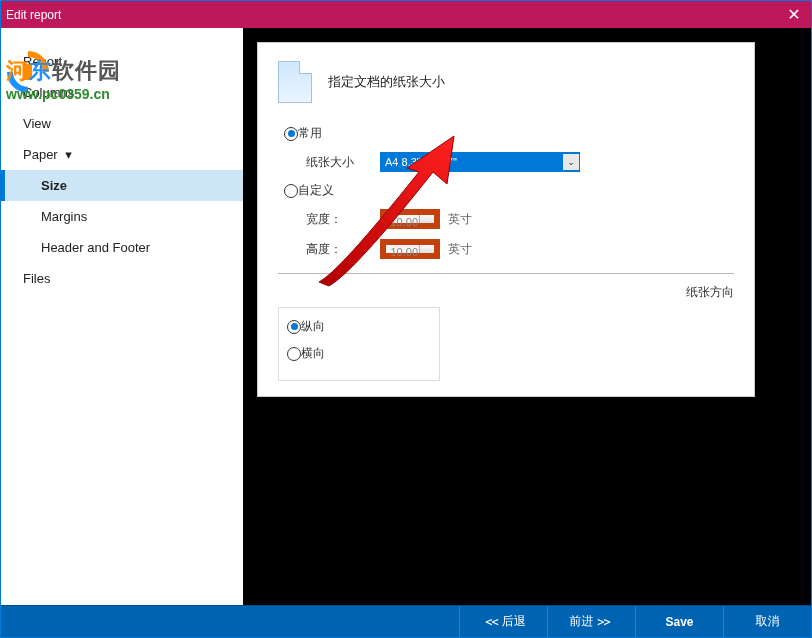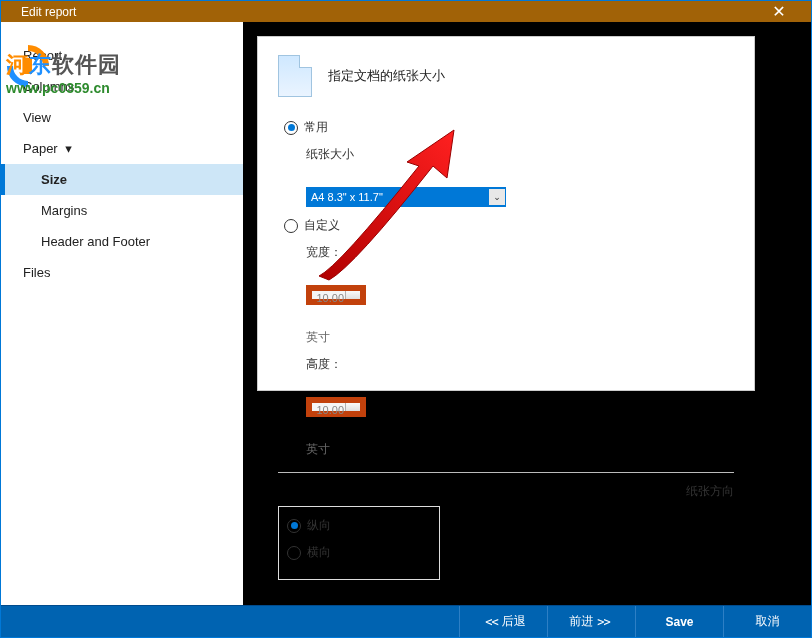--- a/index.html
+++ b/index.html
@@ -1,20 +1,20 @@
 <!DOCTYPE html>
 <html><head>
   <meta charset="utf-8">
   <style>
     * { margin: 0; padding: 0; box-sizing: border-box; font-family: "Segoe UI", Tahoma, sans-serif; }
     html, body { width: 812px; height: 638px; overflow: hidden; }
     
     .window { width: 812px; height: 638px; border: 1px solid #0078d7; display: flex; flex-direction: column; background: #000; }
     
-    .titlebar { height: 21px; background: #a16207; color: #fff; display: flex; align-items: center; padding: 0 20px; font-size: 12px; }
+    .titlebar { height: 27px; background: #be185d; color: #fff; display: flex; align-items: center; padding: 0 5px; font-size: 12px; }
     .titlebar-title { flex: 1; }
     .titlebar-close { width: 40px; height: 25px; display: flex; align-items: center; justify-content: center; cursor: pointer; font-size: 16px; margin-right: -8px; }
     
     .watermark { position: absolute; top: 28px; left: 5px; z-index: 100; pointer-events: none; }
     .watermark .wm-title { font-size: 22px; font-weight: bold; letter-spacing: 1px; }
     .watermark .wm-title .o1 { color: #ff8c00; }
     .watermark .wm-title .o2 { color: #1e90ff; }
     .watermark .wm-title .o3 { color: #555; }
     .watermark .wm-url { font-size: 14px; color: #2e8b2e; font-weight: bold; }
     .watermark-logo { position: absolute; left: 5px; top: 22px; width: 44px; height: 44px; z-index: 99; pointer-events: none; }
@@ -30,24 +30,24 @@
     
     .main-panel { flex: 1; background: #000; padding: 0; position: relative; }
     .content-box { background: #fff; border: 1px solid #ccc; margin: 14px 14px 14px 14px; width: 498px; height: 355px; padding: 18px 20px; position: relative; }
     
     .header-row { display: flex; align-items: center; gap: 16px; margin-bottom: 22px; }
     .doc-icon { width: 34px; height: 42px; background: linear-gradient(#cfe8ff, #eaf4ff); border: 1px solid #a0c4e0; position: relative; }
     .doc-icon::before { content: ""; position: absolute; top: -1px; right: -1px; width: 12px; height: 12px; background: #fff; border-left: 1px solid #a0c4e0; border-bottom: 1px solid #a0c4e0; }
     .header-text { font-size: 13px; color: #222; }
     
     .form-section { font-size: 12px; color: #333; }
-    .radio-row { display: flex; align-items: center; margin: 6px 0 10px 6px; gap: 6px; }
+    .radio-row { display: flex; align-items: center; margin: 6px 0 10px 6px; }
     .radio { width: 14px; height: 14px; border: 1px solid #333; border-radius: 50%; display: inline-flex; align-items: center; justify-content: center; cursor: pointer; }
     .radio.checked::after { content: ""; width: 7px; height: 7px; background: #0078d7; border-radius: 50%; }
-    .field-row { display: flex; margin: 4px 0 10px 28px; gap: 24px; flex-direction: column; }
+    .field-row { display: flex; align-items: center; margin: 4px 0 10px 28px; gap: 8px; }
     .field-label { width: 66px; font-size: 12px; }
     .select-box { width: 200px; height: 20px; border: 1px solid #0078d7; background: #0078d7; color: #fff; font-size: 11px; padding: 1px 4px; display: flex; align-items: center; justify-content: space-between; cursor: pointer; }
     .select-arrow { width: 16px; height: 16px; background: #e8e8e8; color: #333; display: flex; align-items: center; justify-content: center; font-size: 9px; margin: -1px -4px -1px 0; }
     .spinner { width: 60px; height: 20px; border: 6px solid #c2410c; background: #f5f5f5; color: #888; font-size: 11px; text-align: right; padding: 1px 16px 1px 4px; position: relative; }
     .spinner::after { content: ""; position: absolute; right: 0; top: 0; width: 14px; height: 100%; border-left: 1px solid #b0b0b0; background: linear-gradient(#fafafa, #e0e0e0); }
     .unit { font-size: 12px; color: #666; }
     
     .divider { border-top: 1px solid #bbb; margin: 14px 0 10px 0; }
     .orient-group { border: 1px solid #ddd; width: 162px; padding: 4px 8px 8px 8px; margin-top: 6px; }
     .orient-title { font-size: 12px; margin-bottom: 6px; text-align: right; }

